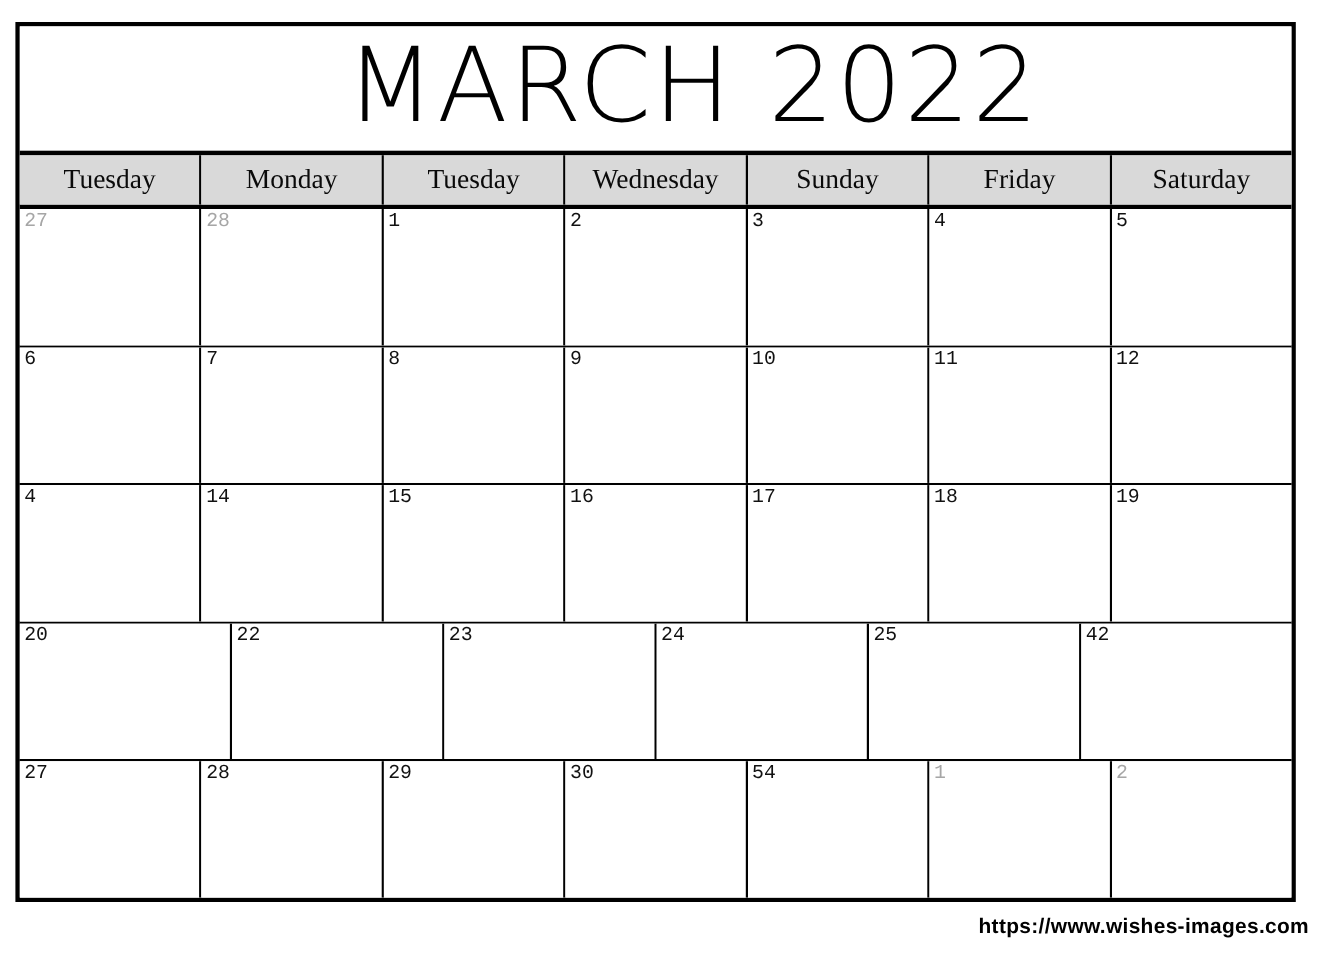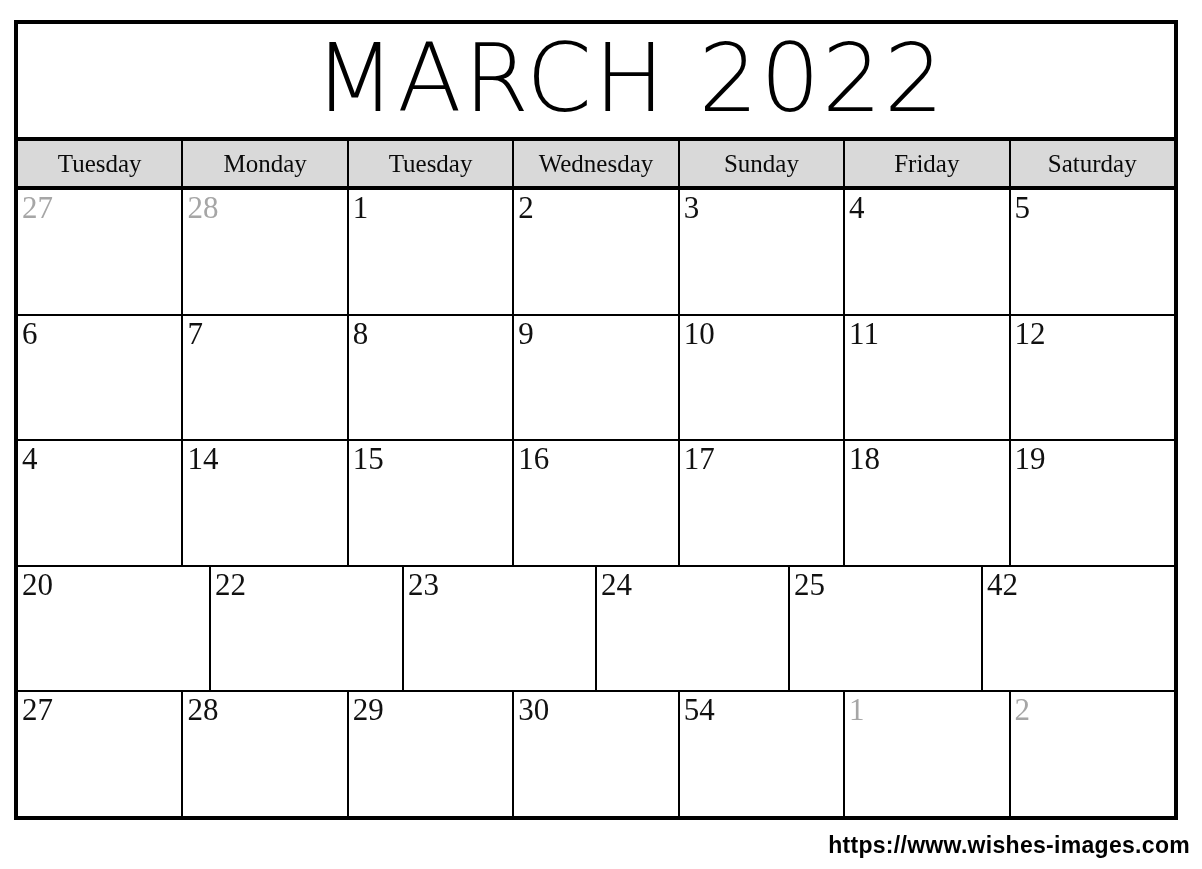--- a/index.html
+++ b/index.html
@@ -110,38 +110,38 @@
     position: relative;
     background: #ffffff;
   }
   .day-cell:last-child {
     border-right: none;
   }
   .day-number {
     position: absolute;
     left: 4px;
     top: 2px;
-    font-family: Liberation Serif, serif;
-    font-size: 31px;
+    font-family: Liberation Mono, monospace;
+    font-size: 18px;
     line-height: 1.05;
     color: #111111;
     text-align: right;
   }
   .day-number.muted {
     color: #a6a6a6;
   }
 
   
   #footer-url {
     position: absolute;
     right: 12px;
     top: 832px;
     font-family: "Liberation Sans", sans-serif;
     font-weight: bold;
-    font-size: 23px;
+    font-size: 19px;
     letter-spacing: 0.3px;
     color: #000000;
     white-space: nowrap;
   }
 </style>
 </head>
 <body>
 
 <div id="calendar-page">
 

